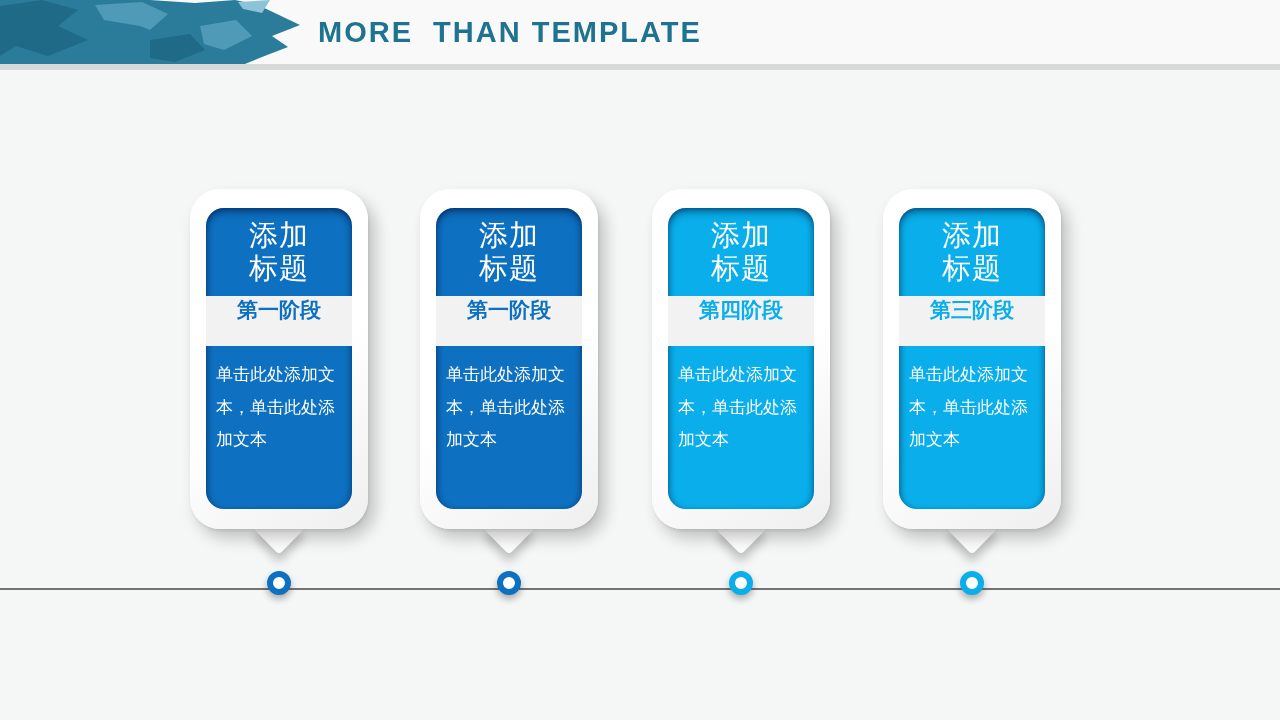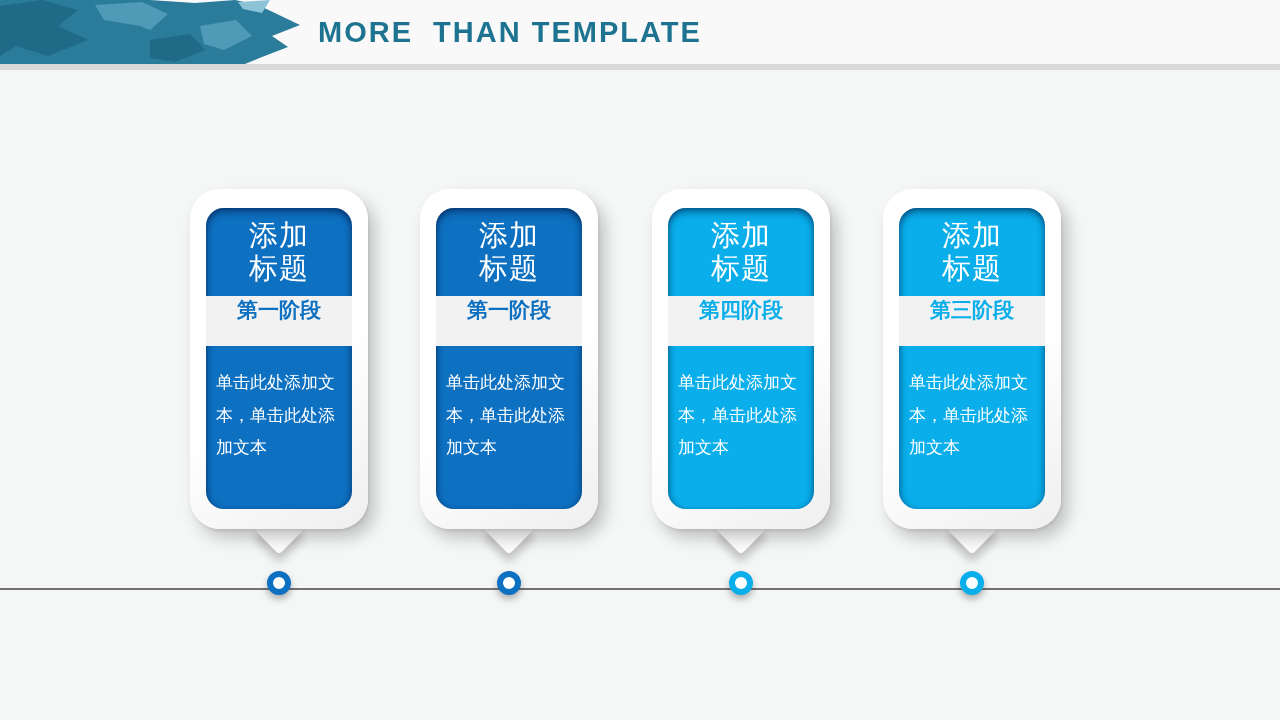--- a/index.html
+++ b/index.html
@@ -57,21 +57,21 @@
     flex:0 0 88px; display:flex; align-items:center; justify-content:center;
     color:#ffffff; font-size:29px; line-height:1.14; text-align:center;
     white-space:pre-line; letter-spacing:1px;
   }
   .stage-band {
     flex:0 0 50px; background:#f2f2f2;
     display:flex; align-items:flex-start; justify-content:center;
   }
   .stage-band span { font-size:21px; font-weight:bold; color:var(--accent,#0d70c0); }
   .panel-body {
-    flex:1; padding:21px 10px 0 10px;
+    flex:1; padding:13px 10px 0 10px;
     color:#ffffff; font-size:17px; line-height:1.92; text-align:left;
   }
   .node {
     position:absolute; top:384px; left:50%; transform:translateX(-50%);
     width:24px; height:24px; background:#ffffff;
     border:6px solid var(--accent,#0d70c0); border-radius:50%;
     box-shadow:0 4px 7px rgba(0,0,0,0.3);
   }
 </style>
 </head>

